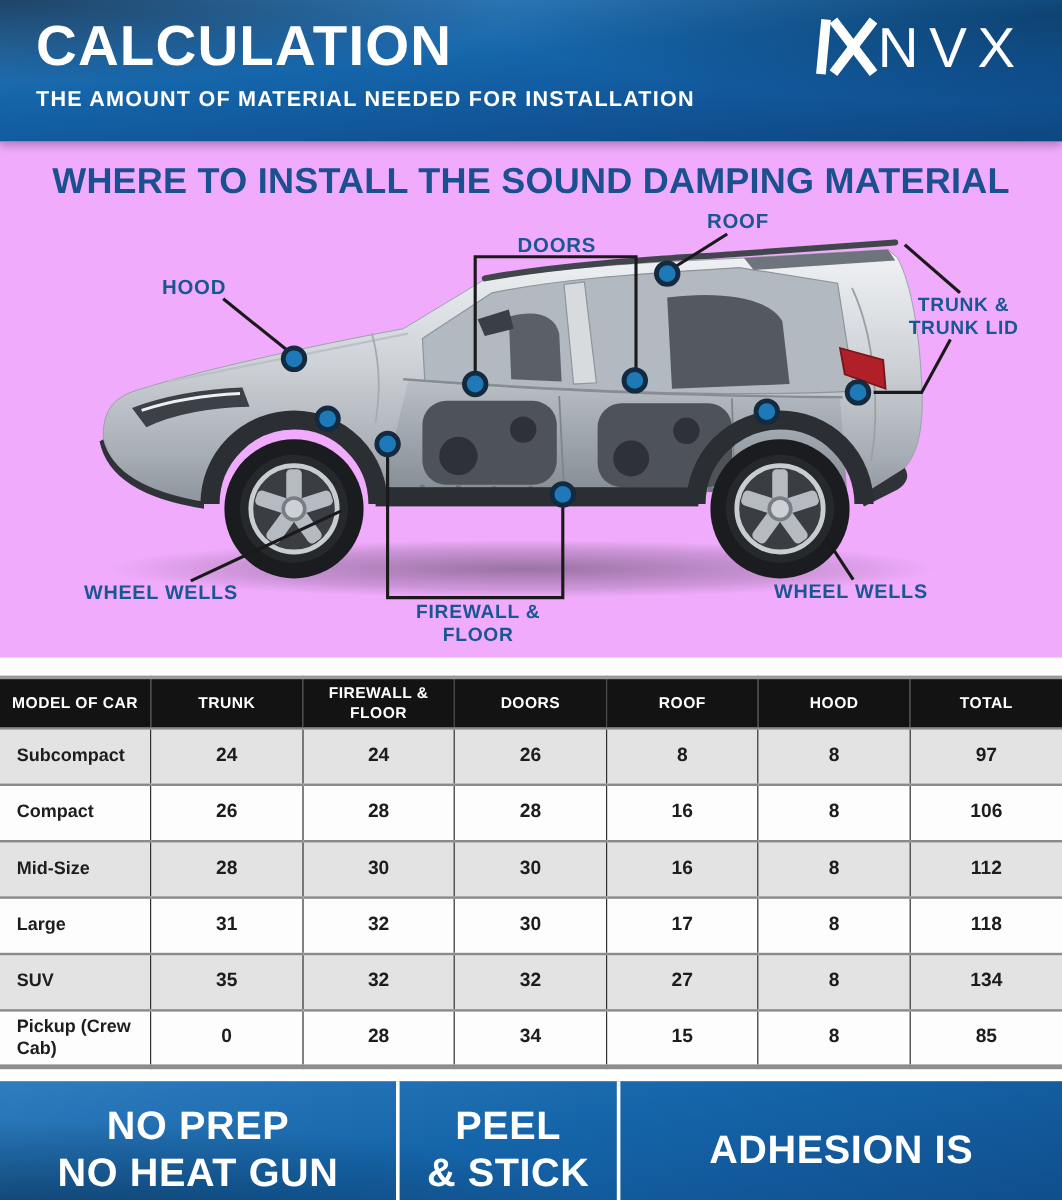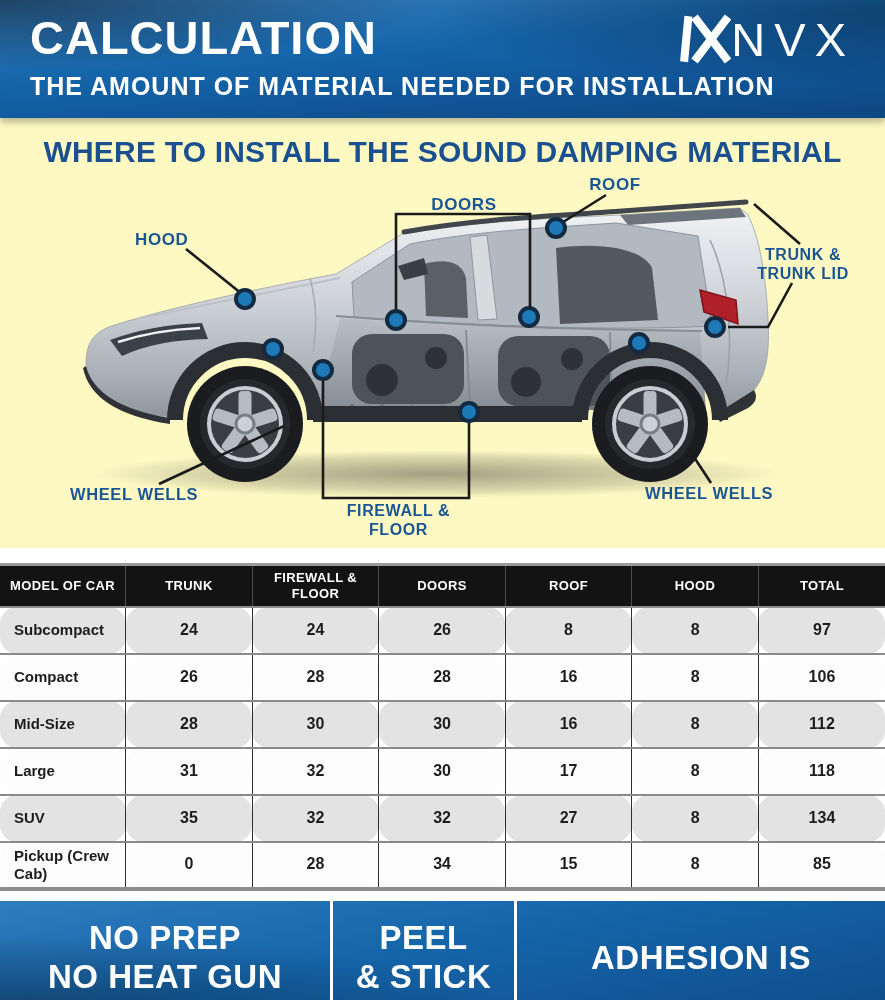--- a/index.html
+++ b/index.html
@@ -13,24 +13,24 @@
       radial-gradient(120% 140% at 0% 0%, rgba(4,14,28,.55), rgba(4,14,28,0) 42%),
       radial-gradient(120% 140% at 100% 10%, rgba(4,14,28,.38), rgba(4,14,28,0) 45%),
       linear-gradient(175deg, #3f86c2 0%, #1565aa 42%, #11579a 68%, #0e4680 100%);
     box-shadow: 0 4px 7px rgba(0,0,0,.28);
   }
   .banner-row { display:flex; justify-content:space-between; align-items:center; }
   .app-title { color:#fff; font-size:47px; font-weight:900; letter-spacing:1px; line-height:1.02; }
   .logo { display:flex; align-items:center; gap:0; margin-top:2px; margin-right:2px; }
   .logo svg { display:block; }
   .logo-text { color:#fff; font-size:47px; font-weight:500; letter-spacing:9px; line-height:1; }
-  .subtitle { color:#fff; font-size:25px; font-weight:bold; letter-spacing:1px; margin-top:8px; white-space:nowrap; }
+  .subtitle { color:#fff; font-size:18px; font-weight:bold; letter-spacing:1px; margin-top:8px; white-space:nowrap; }
 
   
-  .diagram { position:relative; height:430px; background:#fef9c3; }
+  .diagram { position:relative; height:430px; background:#f0abfc; }
   .diagram-heading {
     position:absolute; top:17px; left:0; right:0; text-align:center;
     color:#1a508f; font-size:30px; font-weight:800; letter-spacing:.2px; white-space:nowrap;
   }
   .car-svg { position:absolute; left:0; top:0; width:885px; height:430px; }
   .callout {
     position:absolute; color:#1b5694; font-weight:800; font-size:17px; letter-spacing:.6px;
     white-space:nowrap; line-height:1.18; z-index:2;
   }
   .callout.center { text-align:center; }
@@ -41,21 +41,21 @@
   table { width:100%; border-collapse:collapse; table-layout:fixed;
           border-top:3px solid #9a9a9a; border-bottom:4px solid #8d8d8d;margin-top:15px; }
   thead th {
     background:#131313; color:#fff; font-size:13px; font-weight:bold; letter-spacing:.4px;
     height:42px; padding:2px 8px; border-right:1px solid #4d4d4d; text-align:center; line-height:1.25;
   }
   thead th:first-child { width:14.2%; }
   thead th:last-child { border-right:none; }
   tbody td {
     height:47px; font-size:16px; font-weight:bold; color:#1d1d1d; text-align:center;
-    border-right:1.5px solid #303030; border-top:2.5px solid #8a8a8a; line-height:1.15; padding:2px 6px;border-radius:17px;
+    border-right:1.5px solid #303030; border-top:2.5px solid #8a8a8a; line-height:1.15; padding:2px 6px;
   }
   tbody td:first-child { text-align:left; padding-left:14px; font-size:15px; }
   tbody td:last-child { border-right:none; }
   tbody tr:nth-child(odd)  { background:#e3e3e3; }
   tbody tr:nth-child(even) { background:#fdfdfd; }
 
   
   .footer-gap { height:4px; background:#fff; }
   .footer {
     height:114px; display:flex;

